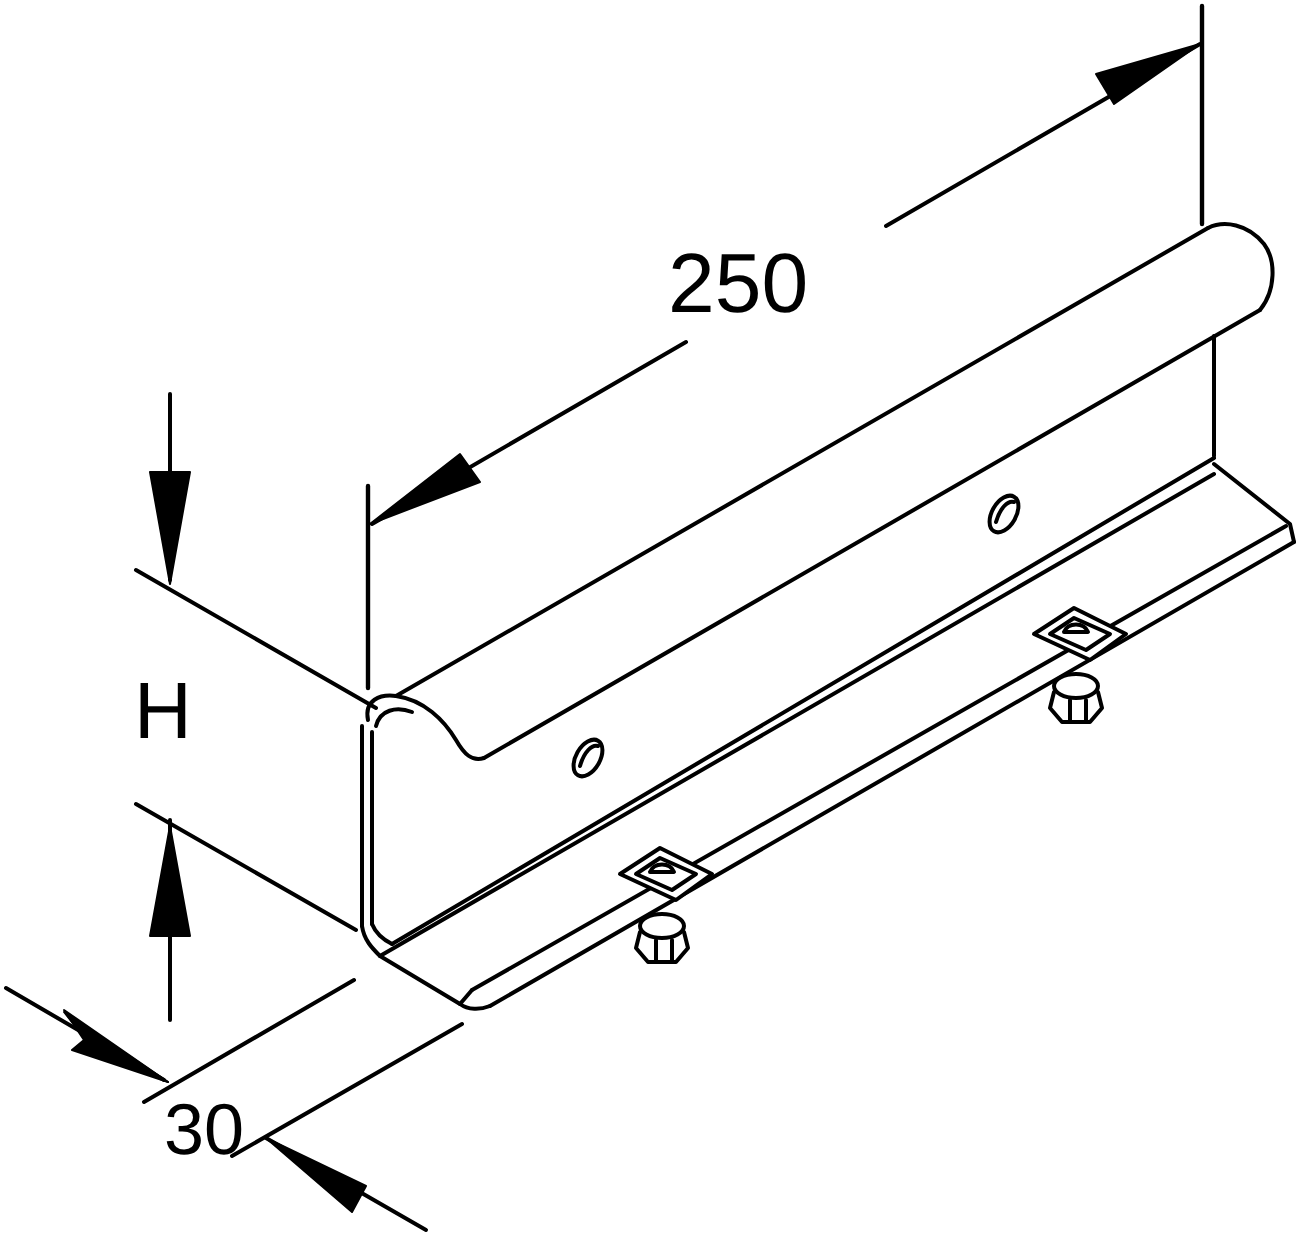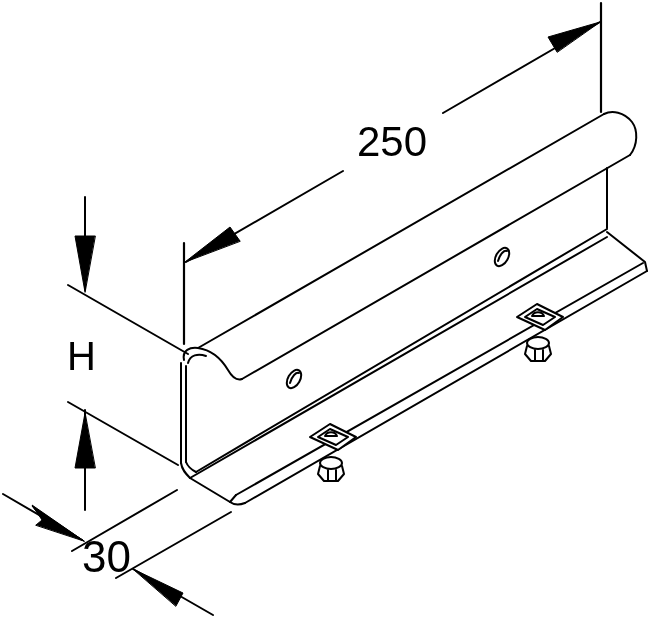--- a/index.html
+++ b/index.html
@@ -1,21 +1,21 @@
 <!DOCTYPE html>
 <html><head>
   <meta charset="utf-8">
   <style>
     html, body { margin: 0; padding: 0; background: #ffffff; }
     body { width: 656px; height: 620px; overflow: hidden; position: relative; }
     #canvas { position: absolute; left: 0; top: 0; width: 656px; height: 620px; }
     .label { position: absolute; font-family: "Liberation Sans", sans-serif; color: #000; line-height: 1; }
-    .dim-250 { left: 357px; top: 121px; font-size: 42px; }
+    .dim-250 { left: 334px; top: 121px; font-size: 42px; }
     .dim-h { left: 67px; top: 336px; font-size: 40px; }
-    .dim-30 { left: 82px; top: 535px; font-size: 44px; }
+    .dim-30 { left: 82px; top: 547px; font-size: 36px; }
     svg line, svg path, svg polyline, svg polygon, svg ellipse { stroke: #000; }
   </style>
 </head>
 <body>
 
 <svg id="canvas" viewBox="0 0 656 620" xmlns="http://www.w3.org/2000/svg" fill="none" stroke-linecap="round" stroke-linejoin="round">
 
   <g>
 
     <line x1="184" y1="243" x2="184" y2="344" stroke-width="2.2"></line>

